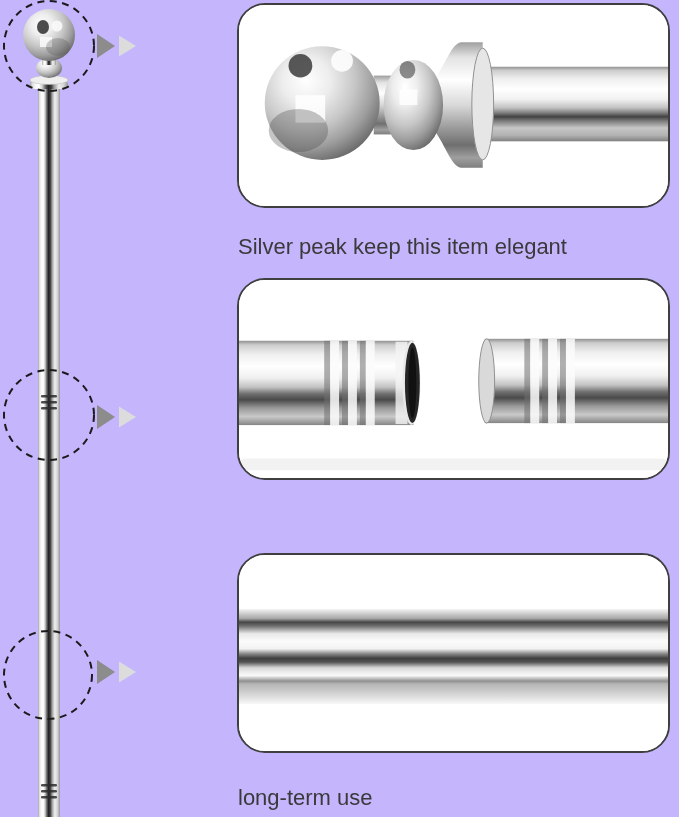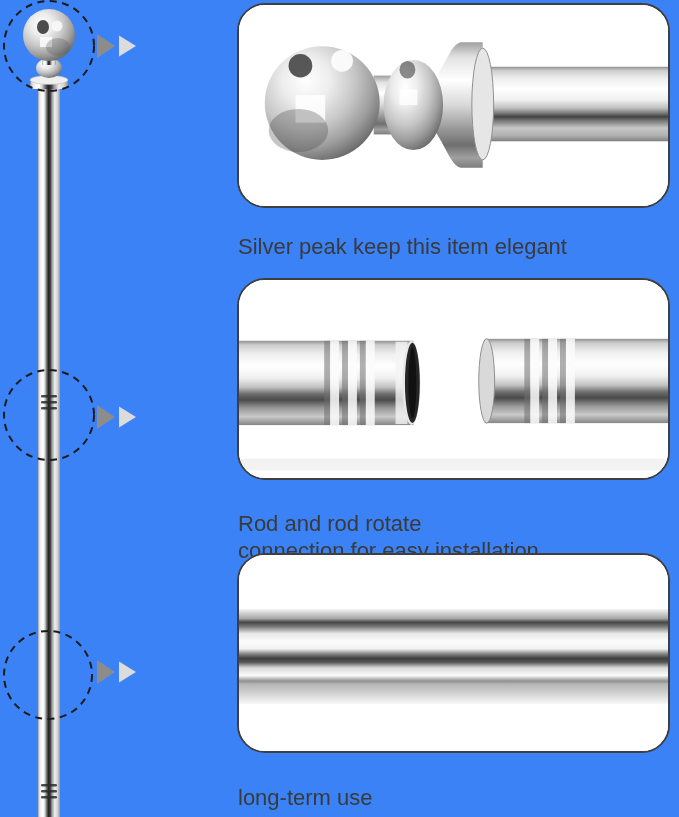--- a/index.html
+++ b/index.html
@@ -1,20 +1,20 @@
 <!DOCTYPE html>
 <html><head>
 <meta charset="utf-8">
 <style>
   html, body { margin: 0; padding: 0; background: #ffffff; }
   .stage {
     position: relative;
     width: 679px;
     height: 817px;
-    background: #3b82f6;
+    background: #c4b5fd;
     overflow: hidden;
     font-family: "Liberation Sans", sans-serif;
   }
   .left-art { position: absolute; left: 0; top: 0; width: 160px; height: 817px; }
   .left-art svg { display: block; }
 
   .panel {
     position: absolute;
     left: 237px;
     width: 433px;
@@ -228,24 +228,20 @@
           <rect x="288" y="60" width="6" height="86" fill="#6f6f6f" opacity="0.55"></rect>
           <rect x="294" y="60" width="9" height="86" fill="#fbfbfb" opacity="0.85"></rect>
           <rect x="306" y="60" width="6" height="86" fill="#6f6f6f" opacity="0.55"></rect>
           <rect x="312" y="60" width="9" height="86" fill="#fbfbfb" opacity="0.85"></rect>
           <rect x="324" y="60" width="6" height="86" fill="#6f6f6f" opacity="0.55"></rect>
           <rect x="330" y="60" width="9" height="86" fill="#fbfbfb" opacity="0.85"></rect>
         </g>
       </g>
     </svg>
   </div>
-  <p class="caption caption-connection">
-    <span class="cap-line">Rod and rod rotate</span>
-    <span class="cap-line">connection for easy installation</span>
-  </p>
 
   <div class="panel panel-material">
     <svg viewBox="0 0 433 200" preserveAspectRatio="none">
       <defs>
         <linearGradient id="p3-sheen" x1="0" y1="0" x2="0" y2="1">
           <stop offset="0" stop-color="#f5f5f5"></stop>
           <stop offset="0.06" stop-color="#c6c6c6"></stop>
           <stop offset="0.10" stop-color="#a8a8a8"></stop>
           <stop offset="0.14" stop-color="#474747"></stop>
           <stop offset="0.18" stop-color="#6f6f6f"></stop>

